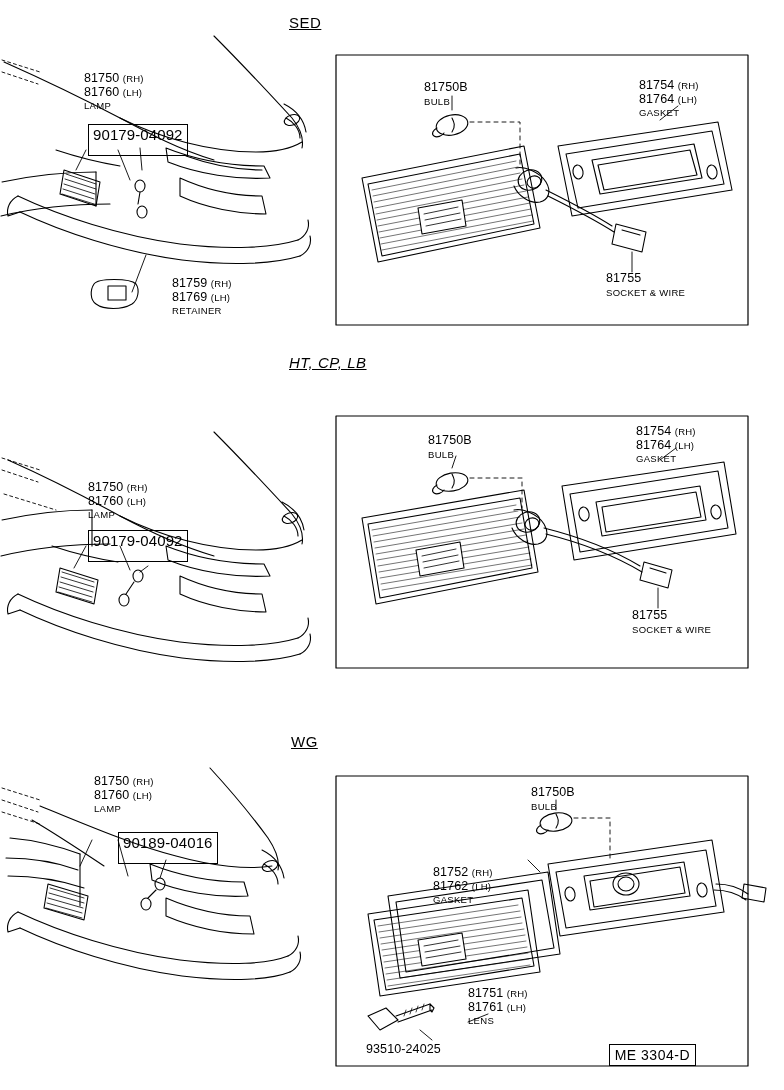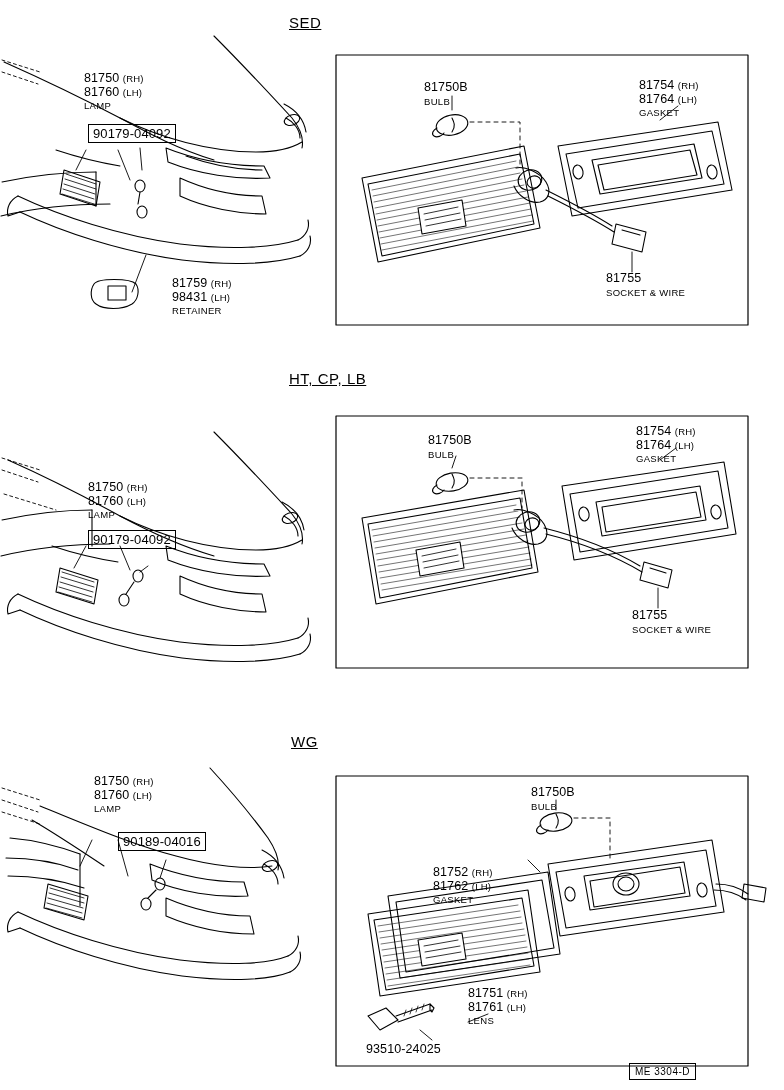--- a/index.html
+++ b/index.html
@@ -47,32 +47,32 @@
     font-size: 9.5px;
     letter-spacing: 0.2px;
   }
   .lbl .sub {
     font-size: 9.5px;
     letter-spacing: 0.3px;
   }
   .corner-code {
     position: absolute;
     right: 12px;
-    bottom: 10px;
-    font-size: 10px;
+    bottom: 24px;
+    font-size: 14px;
     border: 1px solid #000;
     padding: 2px 5px;
     letter-spacing: 0.5px;
   }
   .boxed {
     position: absolute;
-    font-size: 13px;
+    font-size: 15px;
     white-space: nowrap;
     border: 1px solid #000;
-    padding: 1px 4px 1px 4px;
+    padding: 1px 4px 12px 4px;
     letter-spacing: 0.1px;
   }
 </style>
 </head>
 <body>
 
 <div class="page">
 
   <svg class="art" viewBox="0 0 784 1090">
     <g fill="none" stroke="#000" stroke-width="1.1" stroke-linecap="round" stroke-linejoin="round">
@@ -370,21 +370,21 @@
     <span>81760</span>
     <span class="sm">(LH)</span><br>
     <span class="sub">LAMP</span>
   </div>
 
   <div class="boxed" style="left:88px; top:124px;">90179-04092</div>
 
   <div class="lbl" style="left:156px; top:277px;margin-left:16px;">
     <span>81759</span>
     <span class="sm">(RH)</span><br>
-    <span>98431</span>
+    <span>81769</span>
     <span class="sm">(LH)</span><br>
     <span class="sub">RETAINER</span>
   </div>
 
   <div class="lbl" style="left:424px; top:81px;">
     <span>81750B</span><br>
     <span class="sub">BULB</span>
   </div>
 
   <div class="lbl" style="left:639px; top:79px;">
@@ -393,21 +393,21 @@
     <span>81764</span>
     <span class="sm">(LH)</span><br>
     <span class="sub">GASKET</span>
   </div>
 
   <div class="lbl" style="left:606px; top:272px;">
     <span>81755</span><br>
     <span class="sub">SOCKET &amp; WIRE</span>
   </div>
 
-  <div class="section-title" style="left:289px; top:370px;">HT, CP, LB</div>
+  <div class="section-title" style="left:289px; top:354px;font-style:italic;">HT, CP, LB</div>
 
   <div class="lbl" style="left:88px; top:481px;">
     <span>81750</span>
     <span class="sm">(RH)</span><br>
     <span>81760</span>
     <span class="sm">(LH)</span><br>
     <span class="sub">LAMP</span>
   </div>
 
   <div class="boxed" style="left:88px; top:530px;">90179-04092</div>

